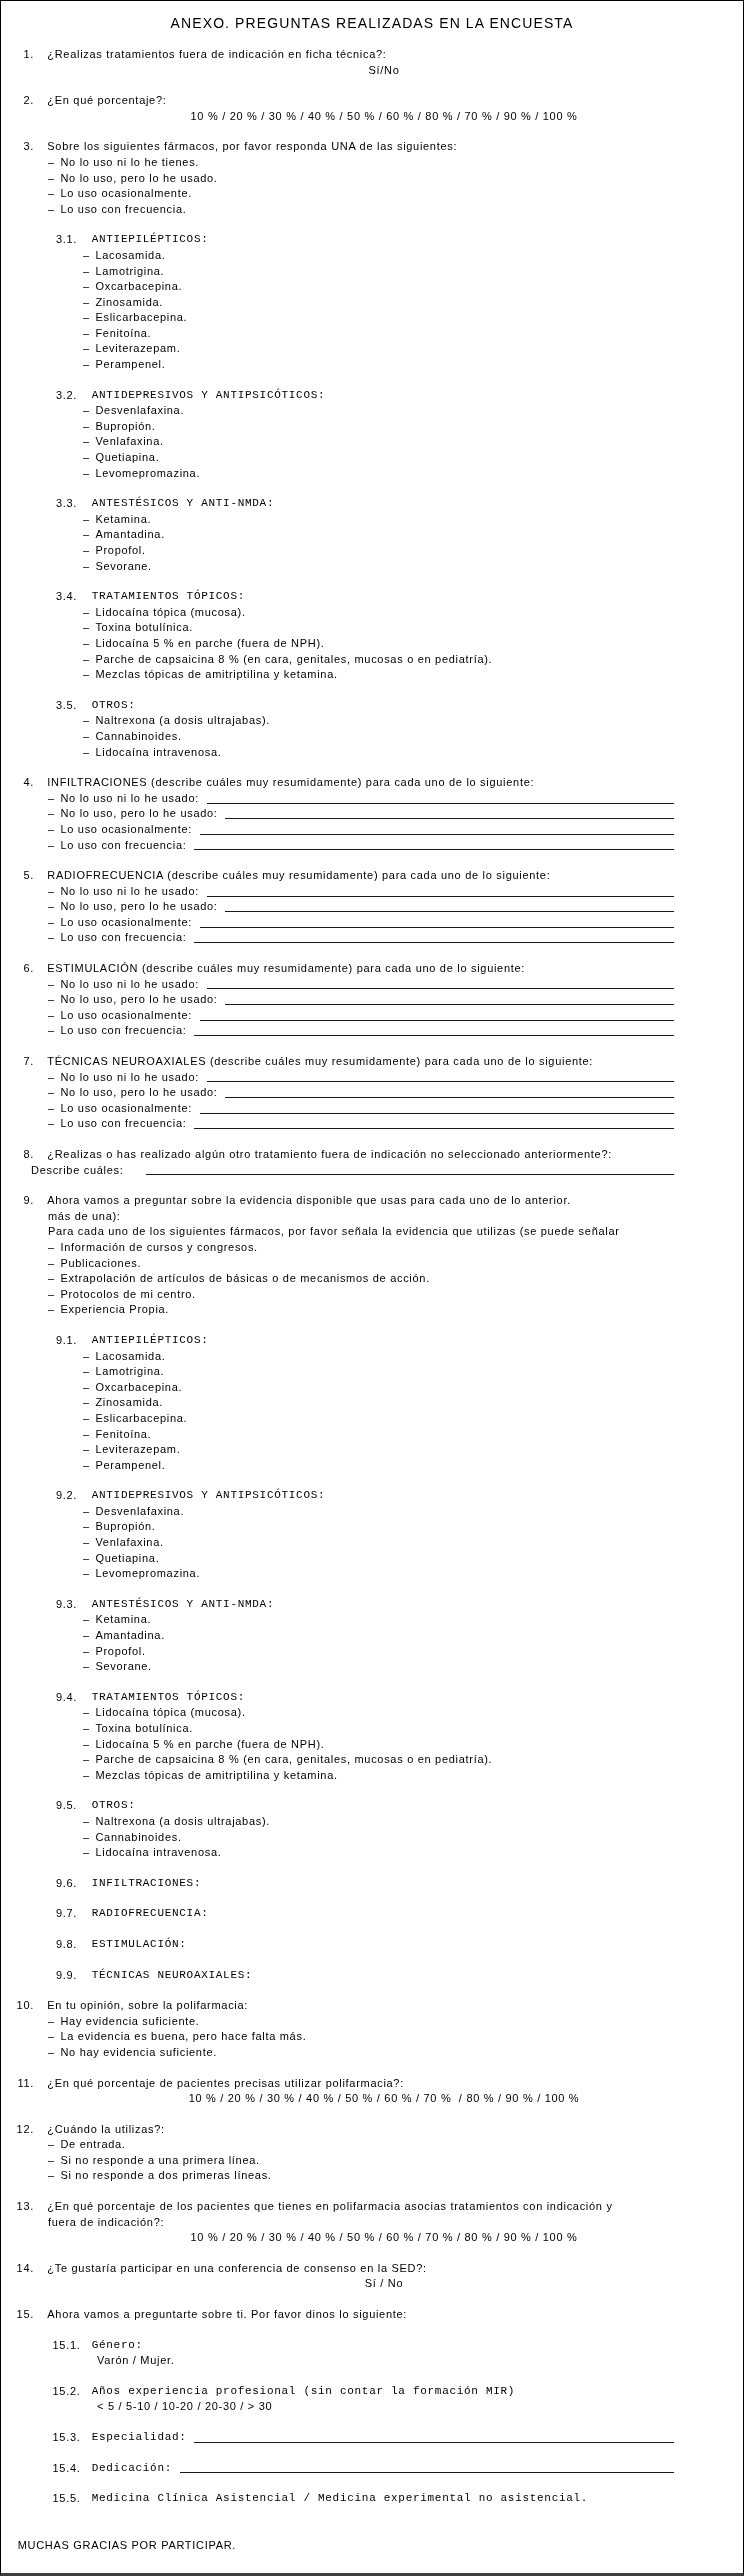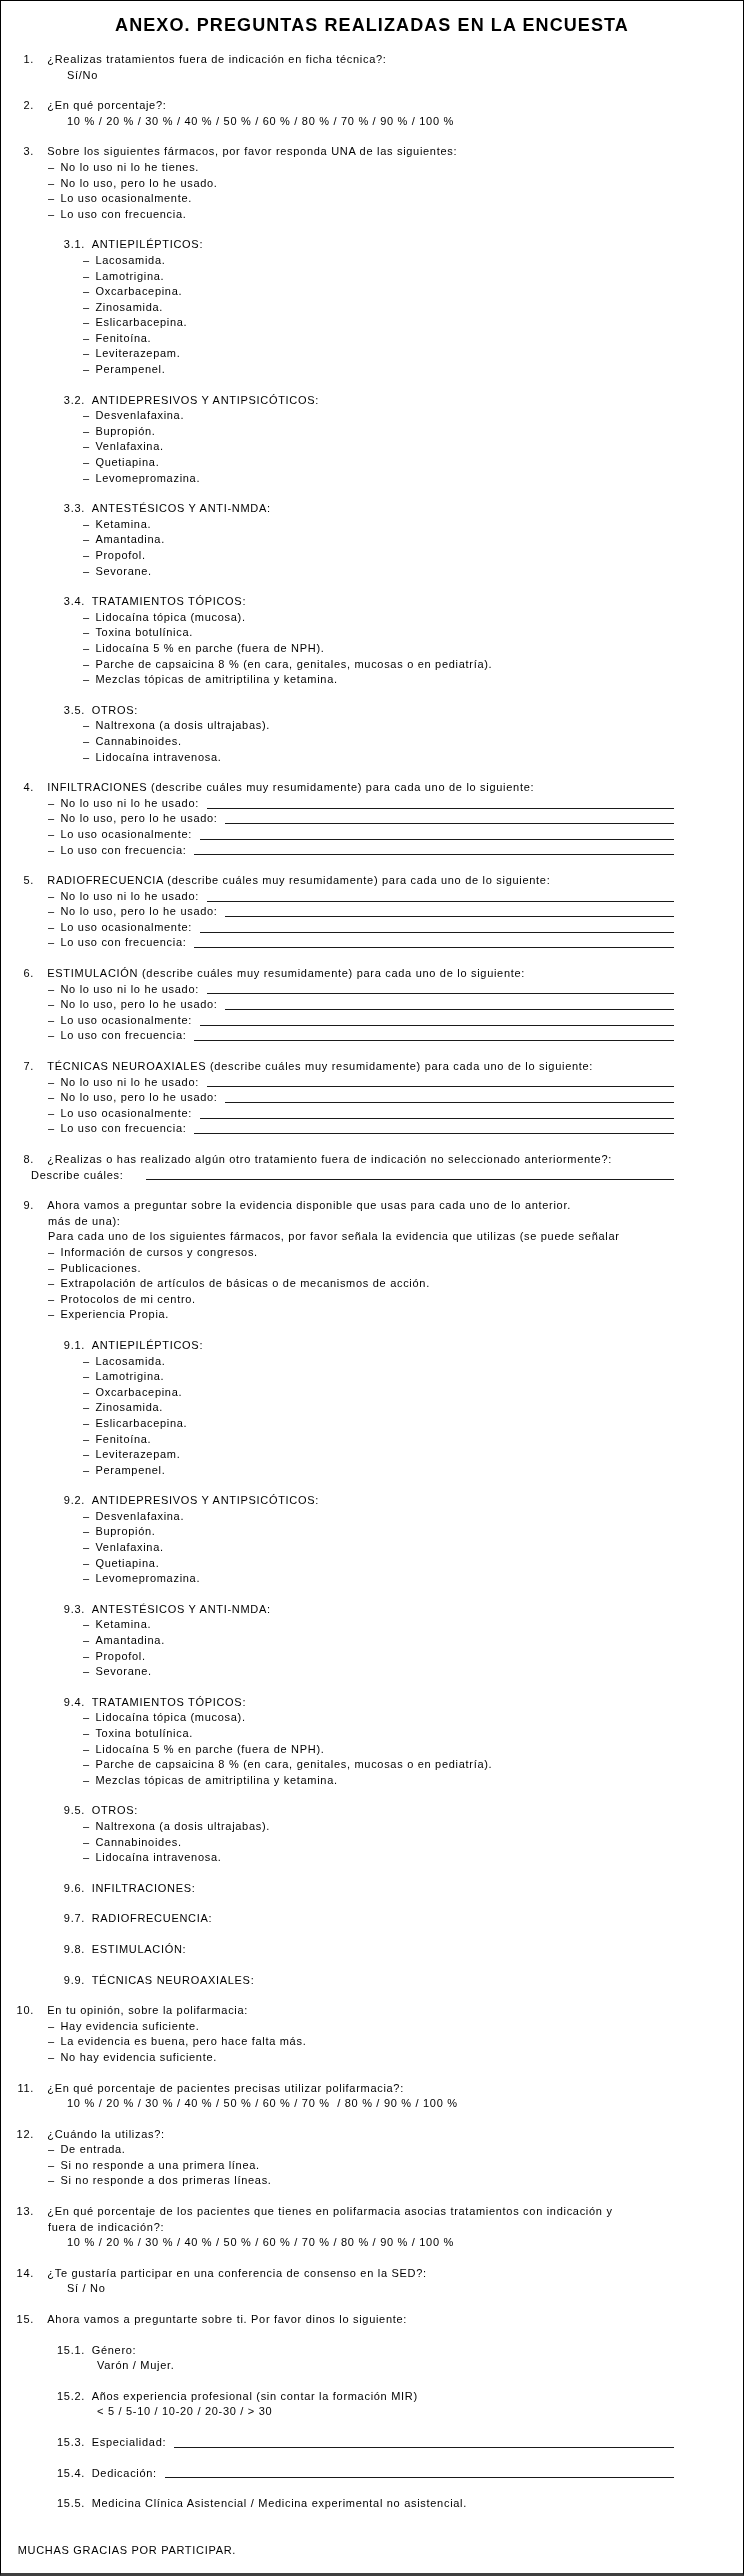--- a/index.html
+++ b/index.html
@@ -15,43 +15,43 @@
     overflow:hidden;
     font-family:"Liberation Sans","DejaVu Sans",sans-serif;
     font-size:11px;
     letter-spacing:0.7px;
     color:#000;
   }
   .title{
     margin-top:14.4px;
     margin-bottom:15.6px;
     text-align:center;
-    font-weight:bold;
-    font-size:18px;
+    font-weight:normal;
+    font-size:14px;
     letter-spacing:1.1px;
   }
   .block{margin-top:15px;}
   .row{
     display:flex;
     align-items:flex-end;
     line-height:15.6px;
     padding-right:10px;
     white-space:pre;
   }
   
   .lv1 .head-row .num{flex:0 0 33px;text-align:right;}
   .lv1 .head-row .htext{margin-left:13.3px;white-space:pre-wrap;}
   .lv1 .cont-row{padding-left:47px;}
-  .lv1 .opt-row{padding-left:66px;}
+  .lv1 .opt-row{padding-left:34px;justify-content:center;}
   .lv1 .bullet-row{padding-left:47px;}
   .lv1 .describe-row{padding-left:30px;}
   
   .lv2 .head-row{padding-left:47px;}
-  .lv2 .head-row .num{flex:0 0 37px;text-align:right;}
-  .lv2 .head-row .htext{margin-left:6.7px;}
+  .lv2 .head-row .num{flex:0 0 37px;text-align:center;}
+  .lv2 .head-row .htext{margin-left:6.7px;font-family:Liberation Mono, monospace;}
   .lv2 .opt-row{padding-left:96px;}
   .lv2 .bullet-row{padding-left:82px;}
   .dash{margin-right:5.6px;}
   .blank{
     flex:1 1 auto;
     min-width:33px;
     border-bottom:1.1px solid #1a1a1a;
     margin:0 0 2.8px 7.8px;
     height:11px;
   }

